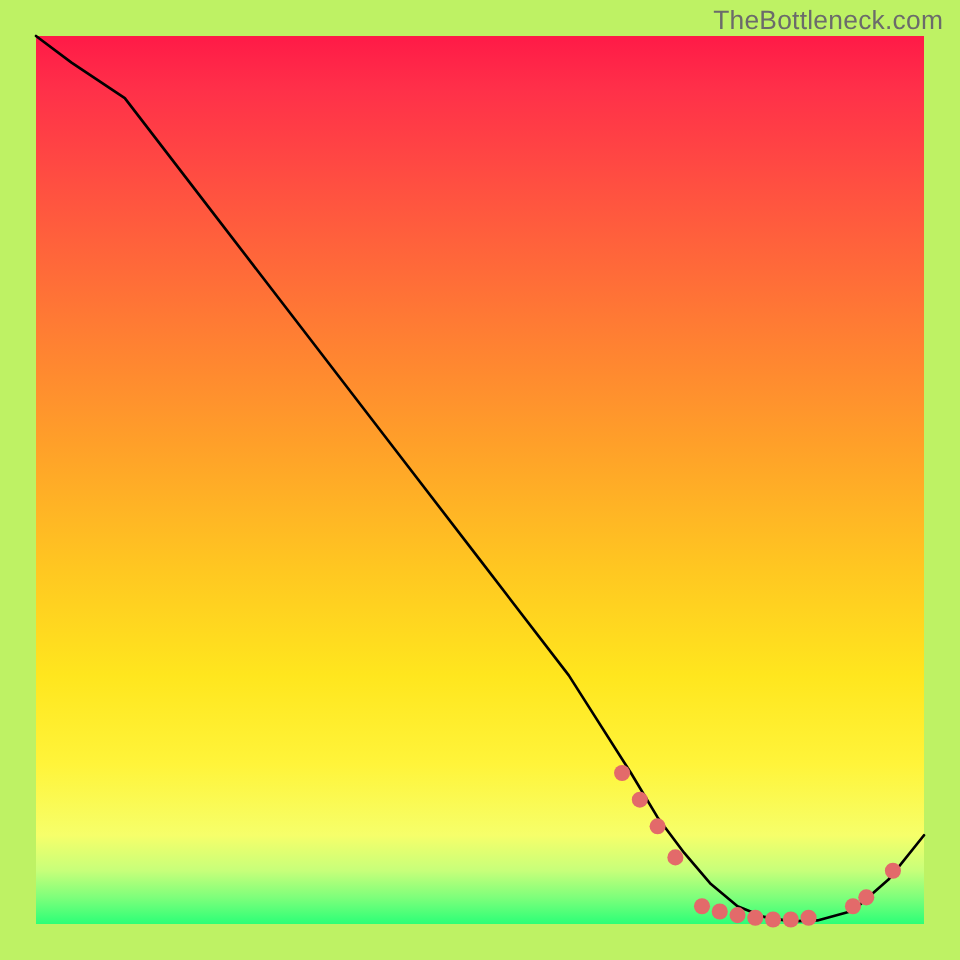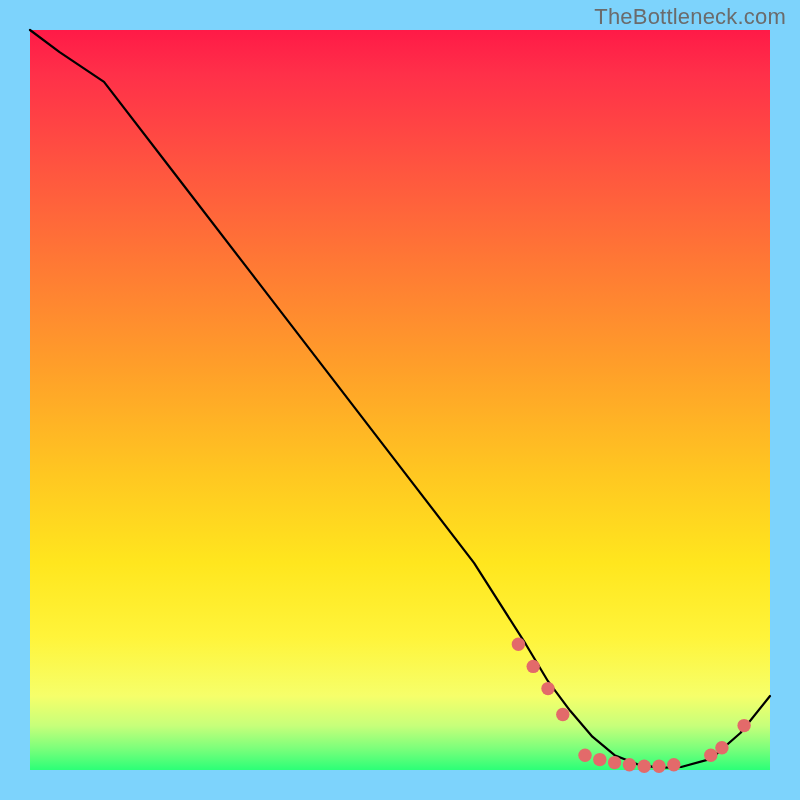--- a/index.html
+++ b/index.html
@@ -8,21 +8,21 @@
     width: 800px;
     height: 800px;
     background: #000;
     overflow: hidden;
     font-family: Arial, Helvetica, sans-serif;
   }
   .frame {
     position: relative;
     width: 800px;
     height: 800px;
-    background: #7dd3fc;
+    background: #bef264;
   }
   .watermark {
     position: absolute;
     top: 4px;
     right: 14px;
     color: #6b6b6b;
     font-size: 22px;
     font-weight: 500;
     letter-spacing: 0.2px;
     user-select: none;

